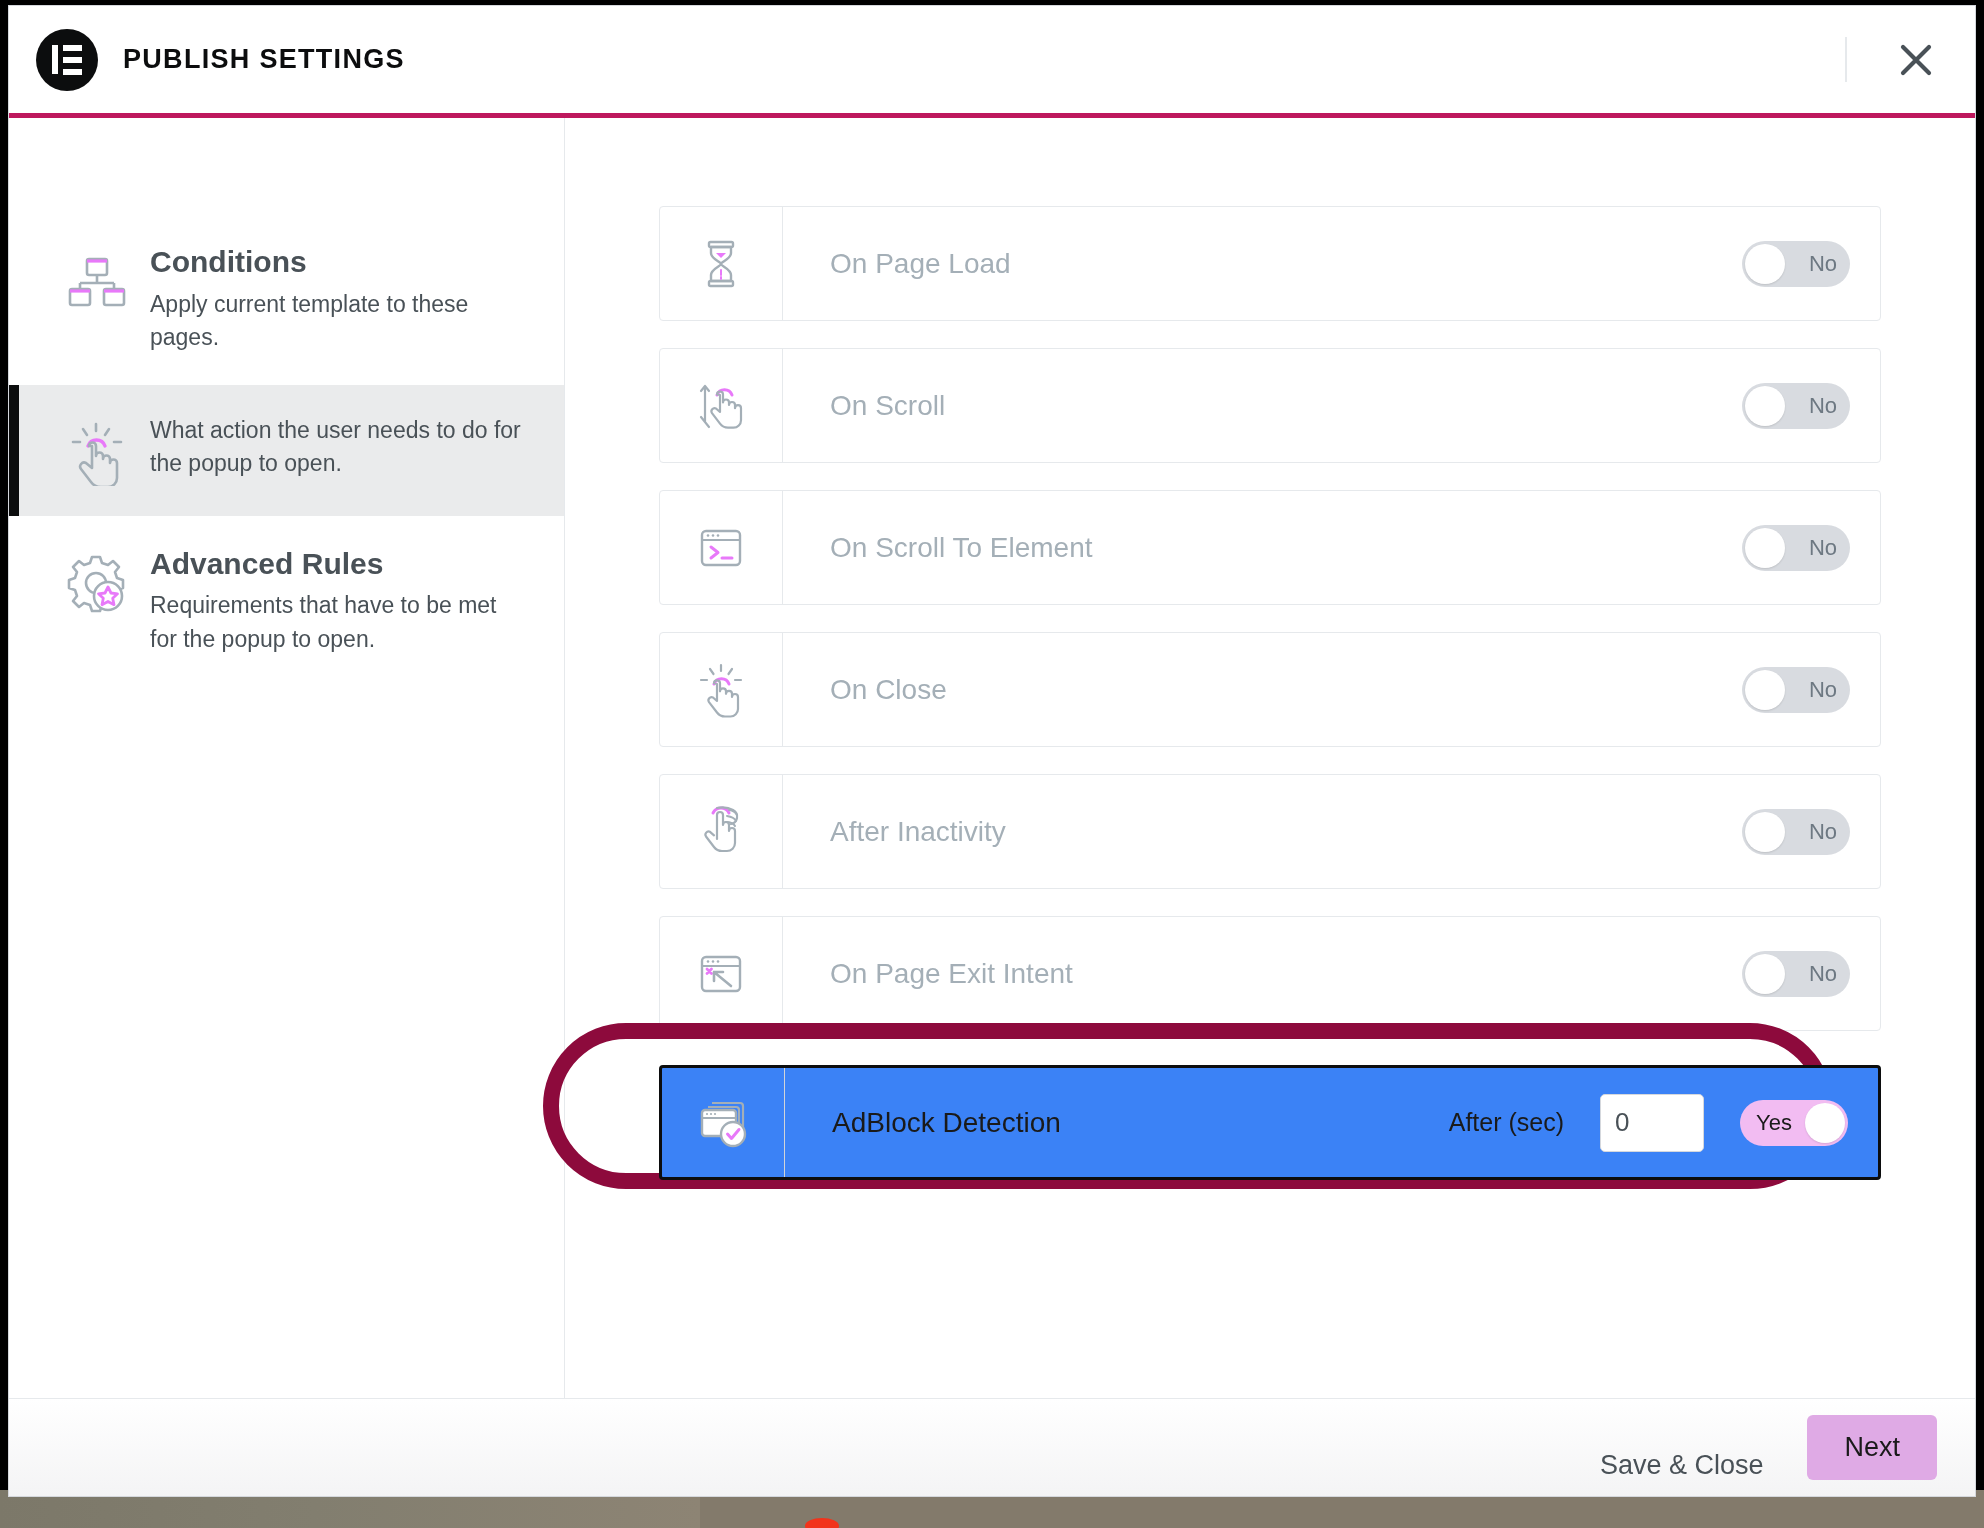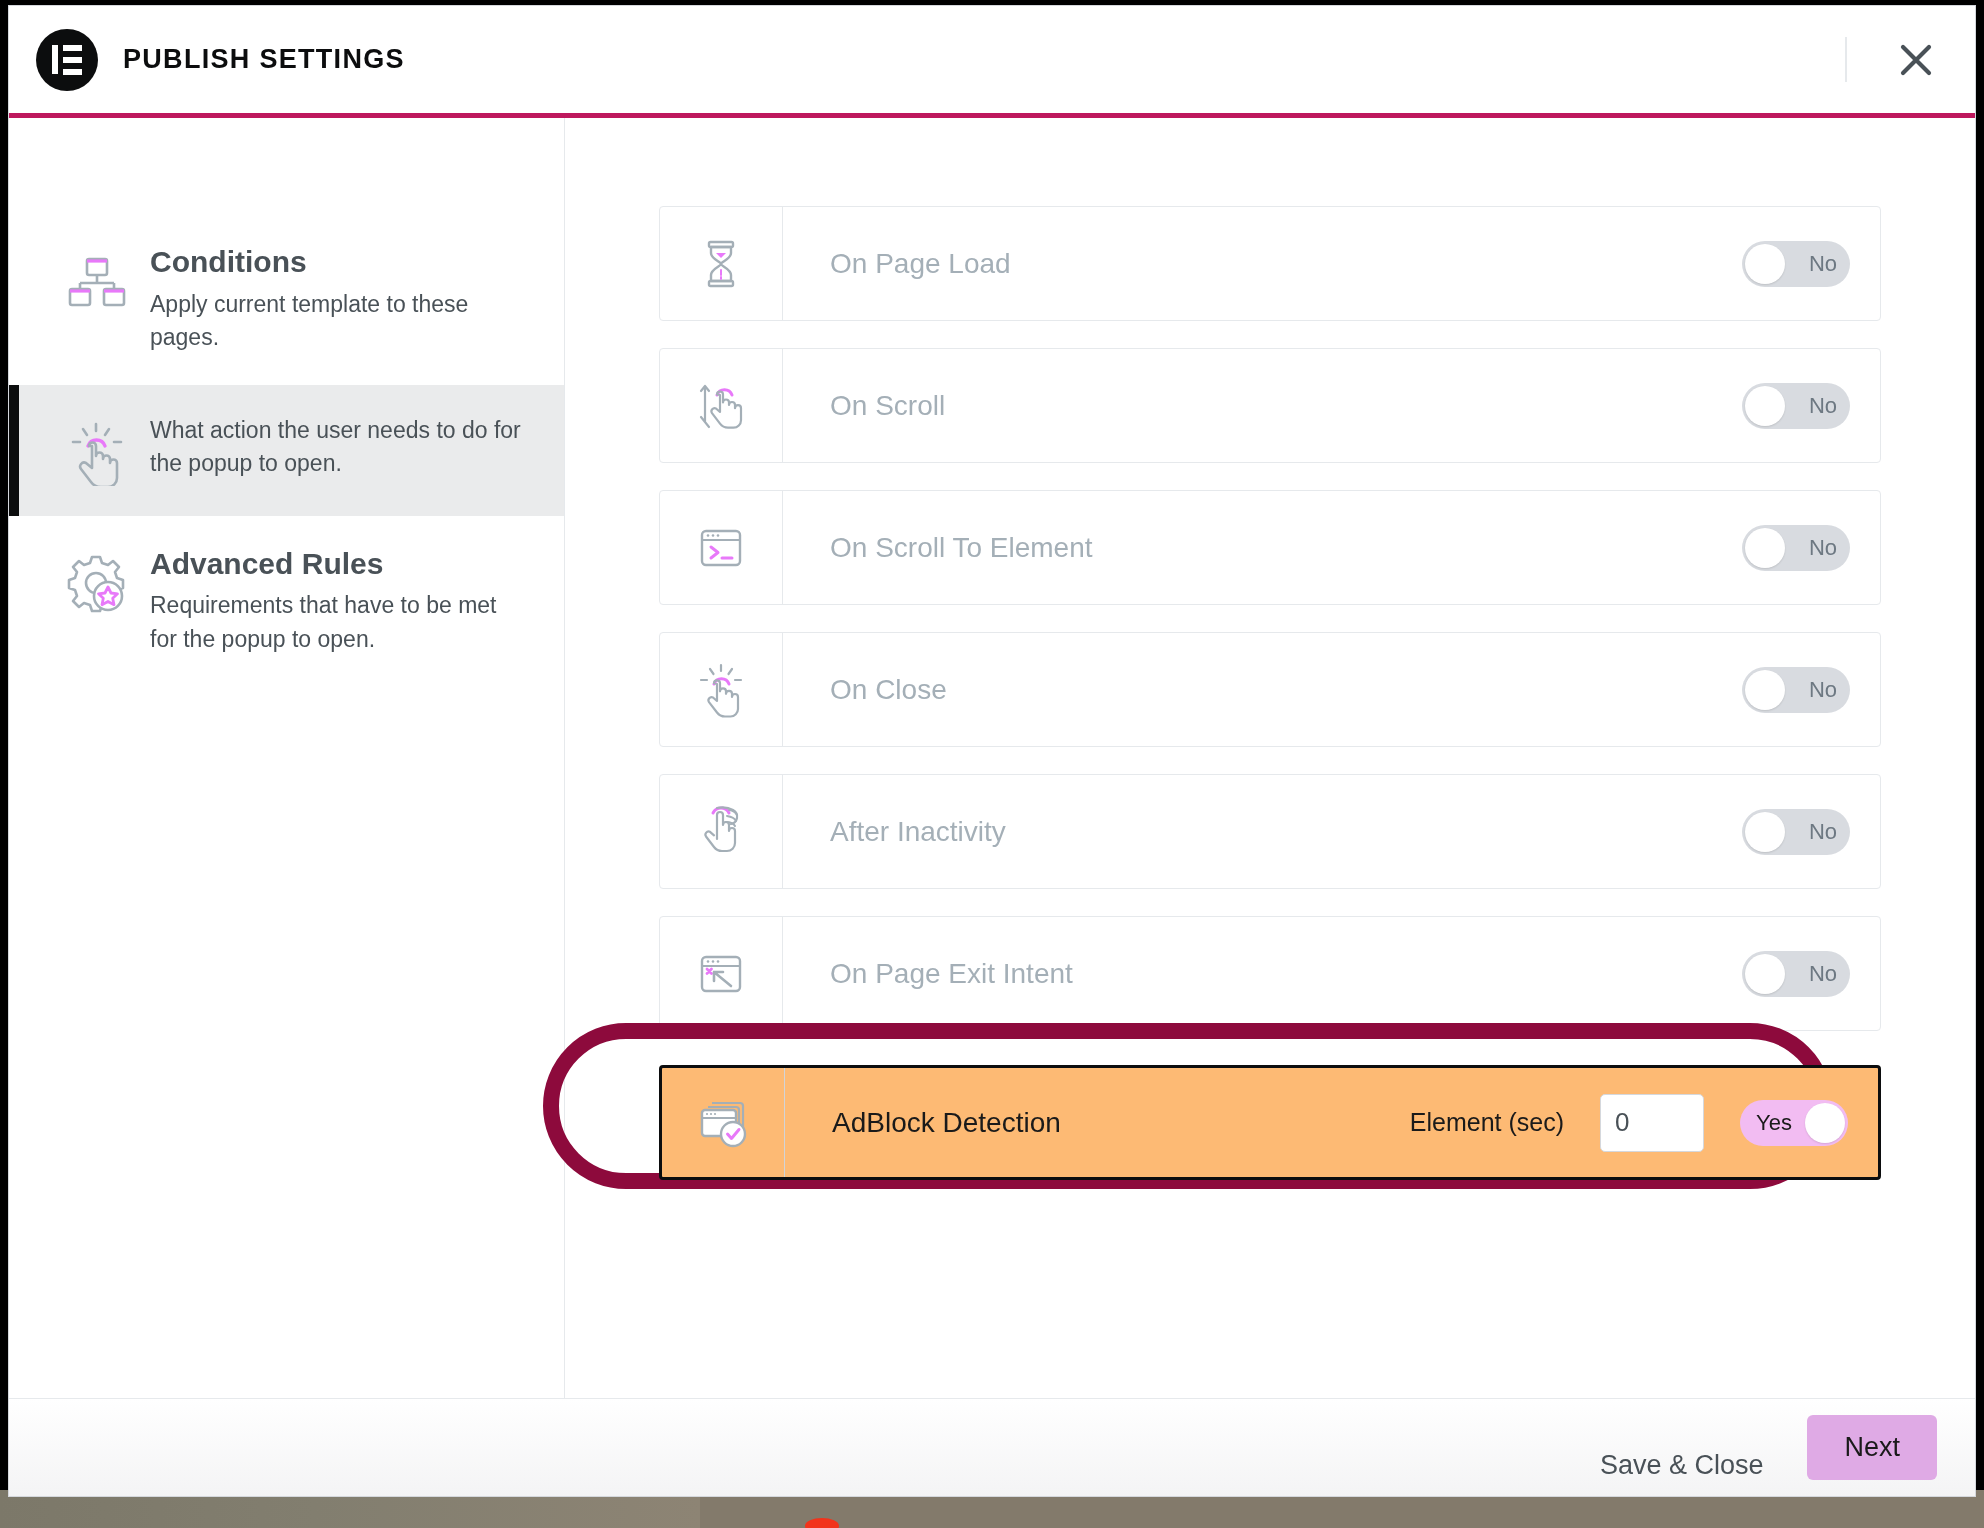--- a/index.html
+++ b/index.html
@@ -284,21 +284,21 @@
     top: -42px;
     width: 1290px;
     height: 166px;
     border: 16px solid #8d0a3c;
     border-radius: 84px;
     box-sizing: border-box;
     pointer-events: none;
   }
   .trigger-row.highlighted {
     border: 3px solid #0c0d0e;
-    background: #fdba74;
+    background: #3b82f6;
     position: relative;
     z-index: 2;
   }
   .trigger-row.highlighted .t-icon {
     border-right: 1px solid #d2d4d8;
   }
   .trigger-row.highlighted .t-label {
     color: #1a1a1a;
   }
   .within-label {
@@ -566,21 +566,21 @@
                   <path d="M8 24 h34" stroke="#a4afb7" stroke-width="2.2"></path>
                   <circle cx="13" cy="20" r="1.1" fill="#a4afb7"></circle>
                   <circle cx="17" cy="20" r="1.1" fill="#a4afb7"></circle>
                   <circle cx="21" cy="20" r="1.1" fill="#a4afb7"></circle>
                   <circle cx="39" cy="40" r="12" fill="#ffffff" stroke="#a4afb7" stroke-width="2.4"></circle>
                   <path d="M33.5 40 l4 4.5 7.5 -9" fill="none" stroke="#e879f9" stroke-width="3" stroke-linecap="round" stroke-linejoin="round"></path>
                 </svg>
               </div>
               <div class="t-label">AdBlock Detection</div>
               <div class="t-controls">
-                <div class="within-label">Element (sec)</div>
+                <div class="within-label">After (sec)</div>
                 <input class="within-input" type="text" value="0" style="">
                 <div class="toggle on">
                   <div class="knob"></div>
                   <div class="tlabel">Yes</div>
                 </div>
               </div>
             </div>
           </div>
 
         </div>

